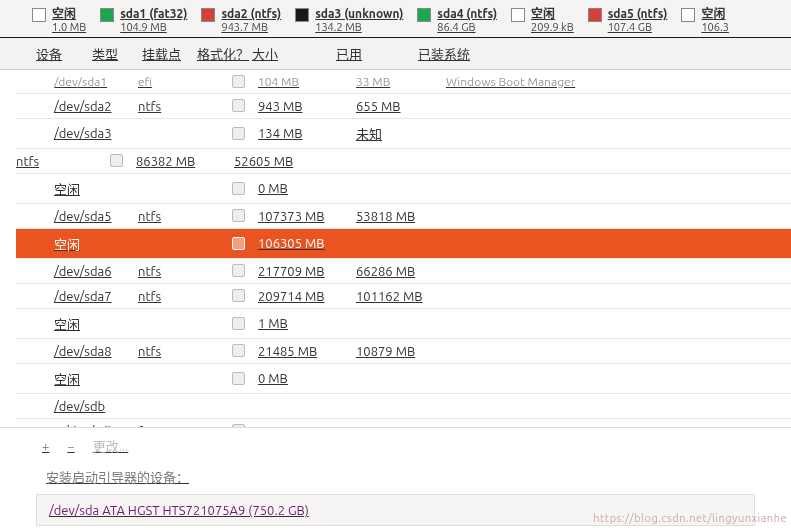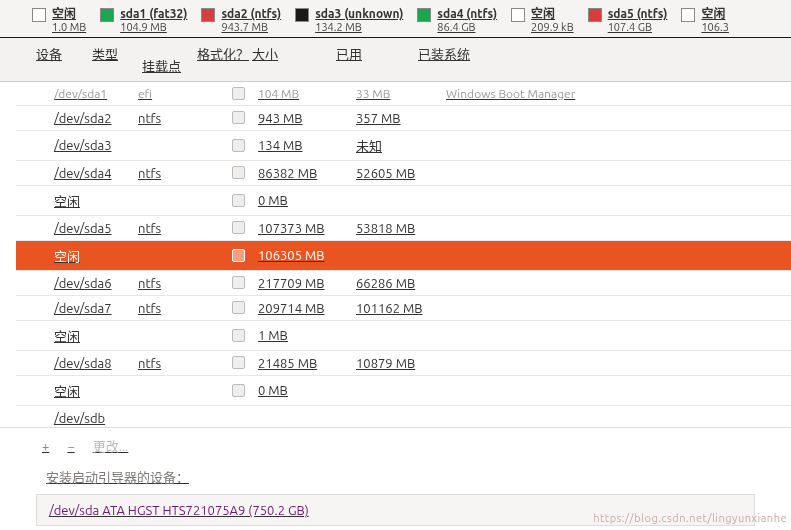--- a/index.html
+++ b/index.html
@@ -54,21 +54,21 @@
       display: flex;
       padding: 6px 0;
       background: #f4f2f0;
       border-top: 1px solid #0f172a;
       border-bottom: 1px solid #ccc;
       font-weight: normal;
       font-size: 13px;
     }
     .col-device { width: 92px;  padding-left: 36px;}
     .col-type   { width: 50px; }
-    .col-mount  { width: 52px; margin-top: 12px; }
+    .col-mount  { width: 52px; }
     .col-format { width: 58px; text-align: center;}
     .col-size   { width: 84px; }
     .col-used   { width: 82px; }
     .col-system { flex: 1; }
 
     .rows { overflow-y: auto; margin-left: 16px; }
     .row {
       display: flex;
       padding: 5px 0;
       border-bottom: 1px solid #e9e6e3;
@@ -220,36 +220,35 @@
           <div class="r-system">Windows Boot Manager</div>
         </div>
         <div class="row">
           <div class="r-device">/dev/sda2</div>
           <div class="r-type">ntfs</div>
           <div class="r-mount"></div>
           <div class="r-format">
             <div class="checkbox"></div>
           </div>
           <div class="r-size">943 MB</div>
-          <div class="r-used">357 MB</div>
+          <div class="r-used">655 MB</div>
           <div class="r-system"></div>
         </div>
         <div class="row">
           <div class="r-device">/dev/sda3</div>
           <div class="r-type"></div>
           <div class="r-mount"></div>
           <div class="r-format">
             <div class="checkbox"></div>
           </div>
           <div class="r-size">134 MB</div>
           <div class="r-used">未知</div>
           <div class="r-system"></div>
         </div>
         <div class="row">
-          <div class="r-device">/dev/sda4</div>
           <div class="r-type">ntfs</div>
           <div class="r-mount"></div>
           <div class="r-format">
             <div class="checkbox"></div>
           </div>
           <div class="r-size">86382 MB</div>
           <div class="r-used">52605 MB</div>
           <div class="r-system"></div>
         </div>
         <div class="row">

